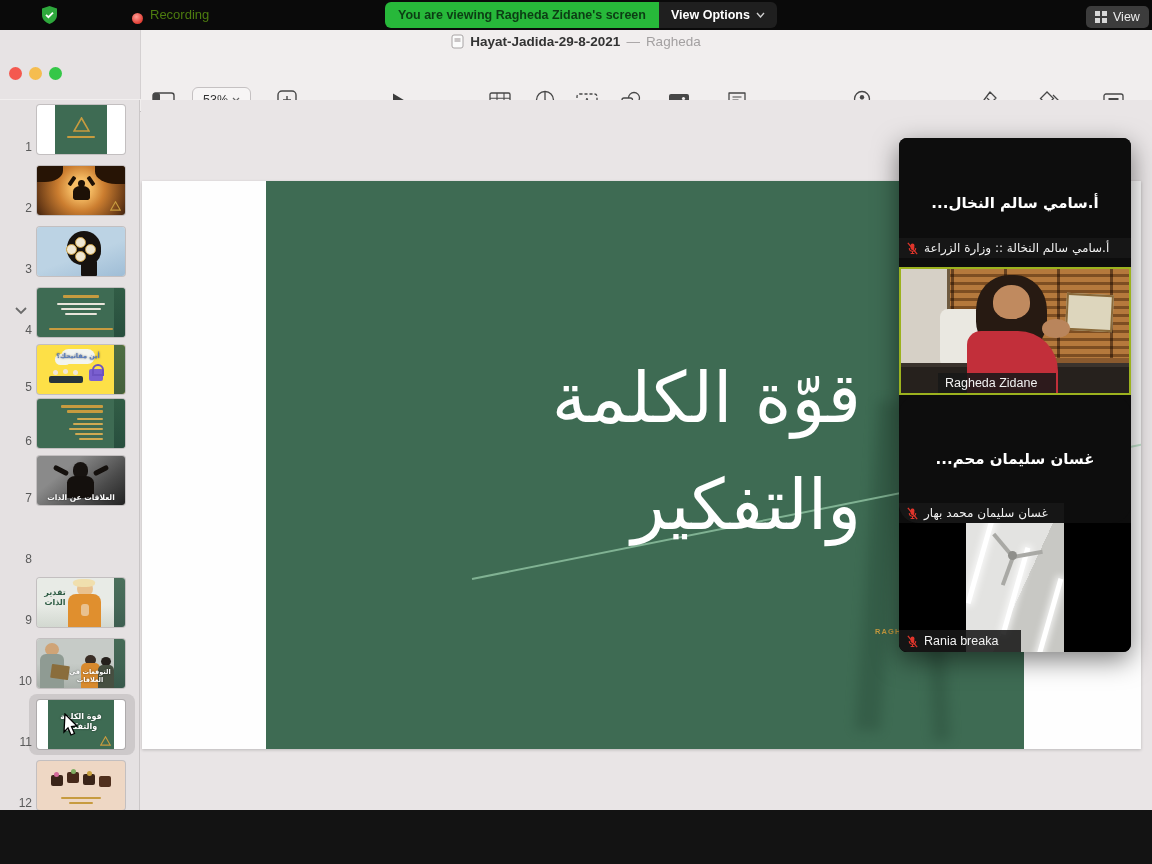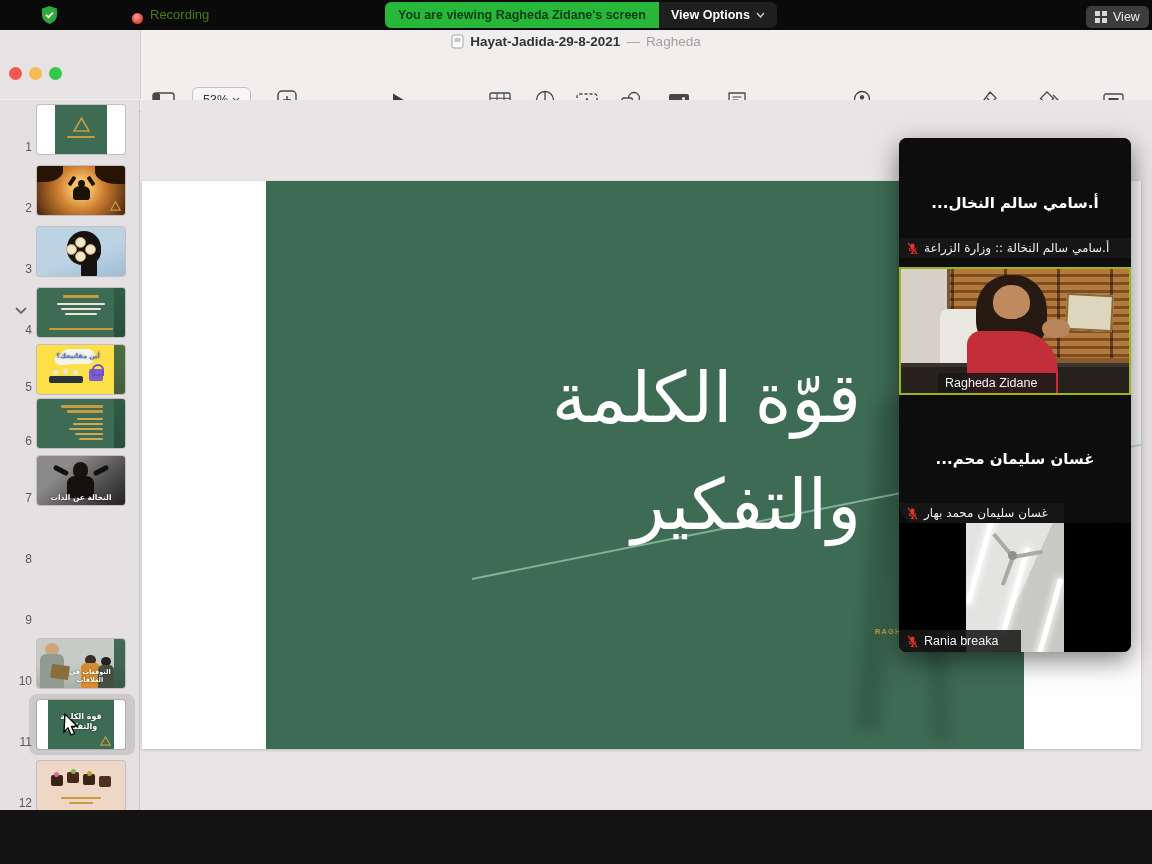--- a/index.html
+++ b/index.html
@@ -377,30 +377,38 @@
       </div>
     </div>
 
     <div class="thumbrow" style="top:356px;">
       <div class="tnum">7</div>
       <div class="thumb" style="background:linear-gradient(140deg,#8a8a8a 0 30%,#4a4a4a 70%,#222 100%);">
         <div class="bar" style="left:36px;top:6px;width:15px;height:16px;background:#171310;border-radius:50% 50% 40% 40%;"></div>
         <div class="bar" style="left:30px;top:20px;width:27px;height:22px;background:#14100d;border-radius:30% 30% 0 0;"></div>
         <div class="bar" style="left:16px;top:12px;width:16px;height:5px;background:#14100d;transform:rotate(28deg);border-radius:3px;"></div>
         <div class="bar" style="left:56px;top:12px;width:16px;height:5px;background:#14100d;transform:rotate(-28deg);border-radius:3px;"></div>
-        <div class="caption-w ar" style="font-size:7.5px;">النخالة عن الذات</div>
+        <div class="caption-w ar" style="font-size:7.5px;">العلاقات عن الذات</div>
       </div>
     </div>
 
     <div class="thumbrow" style="top:417px;">
       <div class="tnum">8</div>
     </div>
 
     <div class="thumbrow" style="top:478px;">
       <div class="tnum">9</div>
+      <div class="thumb" style="background:linear-gradient(180deg,#e8ebe6 0 55%,#d2d8d0 100%);">
+        <div class="plantstrip"></div>
+        <div class="bar" style="left:40px;top:3px;width:16px;height:16px;background:#e9c18f;border-radius:50%;"></div>
+        <div class="bar" style="left:36px;top:1px;width:22px;height:8px;background:#f0dfae;border-radius:40%;"></div>
+        <div class="bar" style="left:31px;top:16px;width:33px;height:33px;background:#e08f2e;border-radius:8px 8px 0 0;"></div>
+        <div class="bar" style="left:44px;top:26px;width:8px;height:12px;background:#e9c18f;border-radius:3px;"></div>
+        <div class="caption-w ar" style="left:4px;right:56px;top:10px;bottom:auto;color:#2e5c44;font-size:8px;text-shadow:none;line-height:1.25;">تقدير الذات</div>
+      </div>
     </div>
 
     <div class="thumbrow" style="top:539px;">
       <div class="tnum">10</div>
       <div class="thumb" style="background:linear-gradient(180deg,#c6cbc7 0 50%,#a9b0aa 100%);">
         <div class="plantstrip"></div>
         <div class="bar" style="left:8px;top:4px;width:14px;height:13px;background:#cfa477;border-radius:50%;"></div>
         <div class="bar" style="left:3px;top:15px;width:24px;height:34px;background:#8f9b93;border-radius:6px 6px 0 0;"></div>
         <div class="bar" style="left:14px;top:26px;width:18px;height:14px;background:#8a6d3c;transform:rotate(8deg);"></div>
         <div class="bar" style="left:48px;top:16px;width:11px;height:10px;background:#3a2e26;border-radius:50%;"></div>

